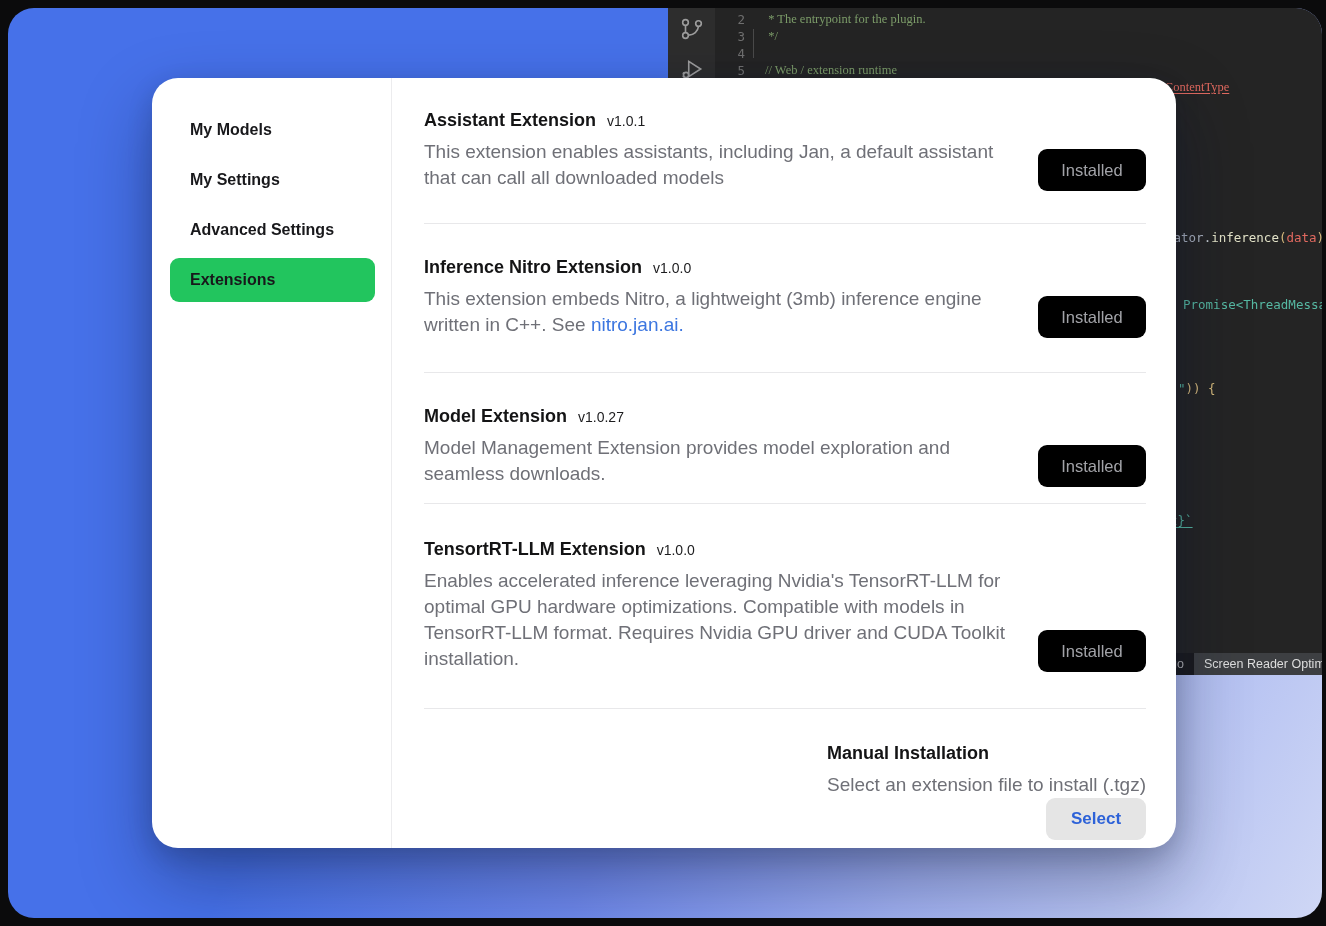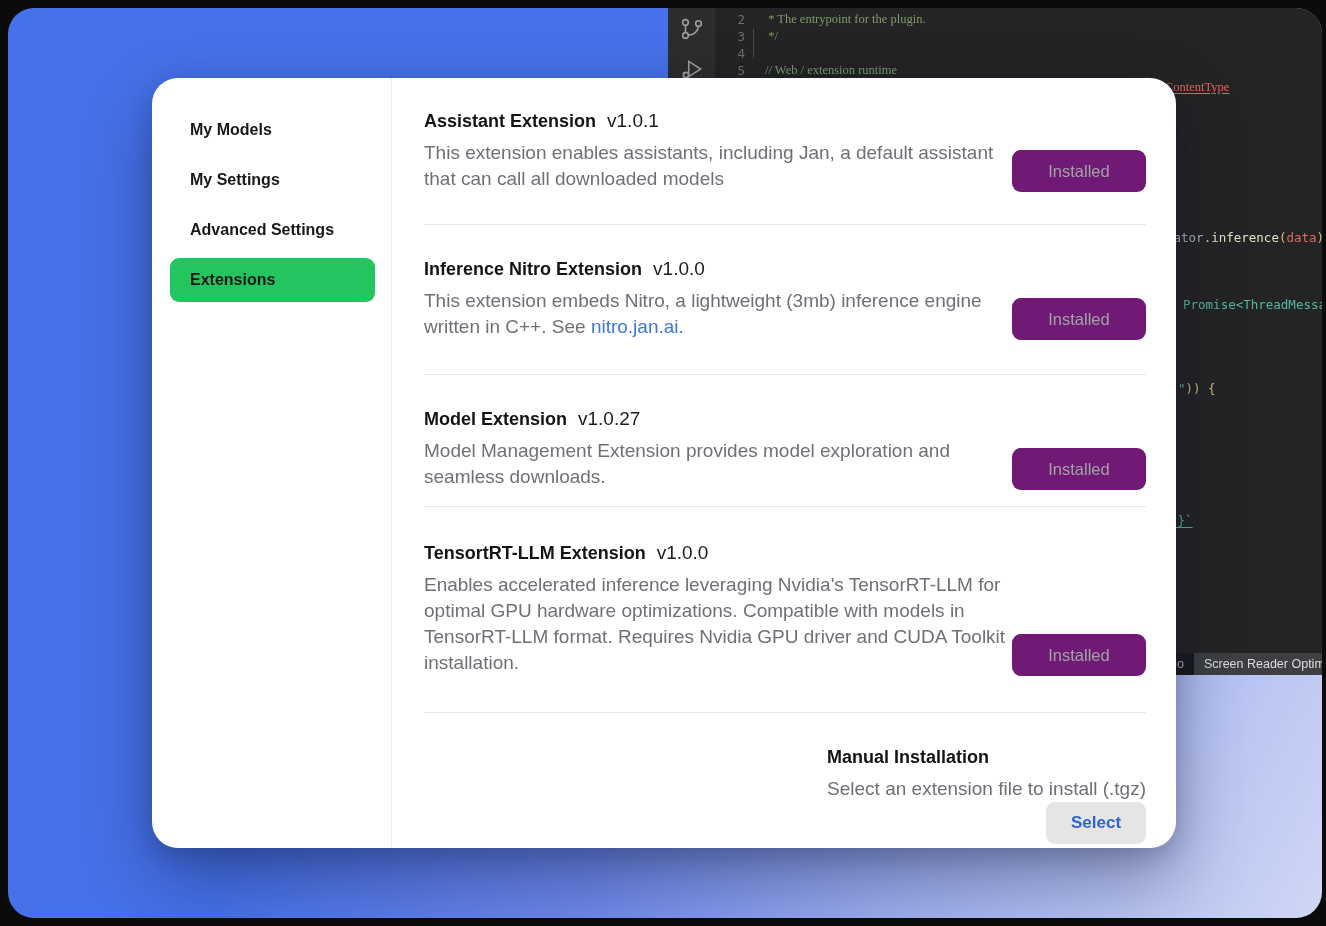--- a/index.html
+++ b/index.html
@@ -77,27 +77,27 @@
 
   .content { flex:1; padding:0 30px 0 32px; }
   .row { display:flex; justify-content:space-between; align-items:flex-end; border-bottom:1px solid #e8e8ea; }
   .row-0 { padding:32px 0 32px; }
   .row-1 { padding:33px 0 34px; }
   .row-2 { padding:33px 0 16px; }
   .row-3 { padding:35px 0 36px; }
   .row-4 { padding:34px 0 0; border-bottom:none;flex-direction:column; }
   .row-title { margin:0; display:flex; align-items:baseline; gap:11px;
                font-size:18px; font-weight:700; color:#141415; }
-  .row-version { font-size:19px; font-weight:400; color:#1c1c1e; }
+  .row-version { font-size:14px; font-weight:400; color:#1c1c1e; }
   .row-desc { margin:8px 0 0; font-size:19px; line-height:26px; color:#6f7077;
               white-space:pre-line; max-width:590px; }
   .link { color:#3c76e0; text-decoration:none; cursor:pointer; }
 
   .btn { border:none; border-radius:9px; font-family:inherit; cursor:pointer; flex:none; }
-  .btn-installed { width:134px; height:42px; background:#701a75; color:#a2a3a8; font-size:16.5px; font-weight:500; }
+  .btn-installed { width:108px; height:42px; background:#000000; color:#a2a3a8; font-size:16.5px; font-weight:500; }
   .btn-select    { width:100px; height:42px; background:#e5e5e5; color:#2d62d8; font-size:17px; font-weight:700; }
 </style>
 </head>
 <body>
 
 <div class="stage">
 
   <div class="editor">
     <div class="activity-bar">
       <svg viewBox="0 0 24 24">

